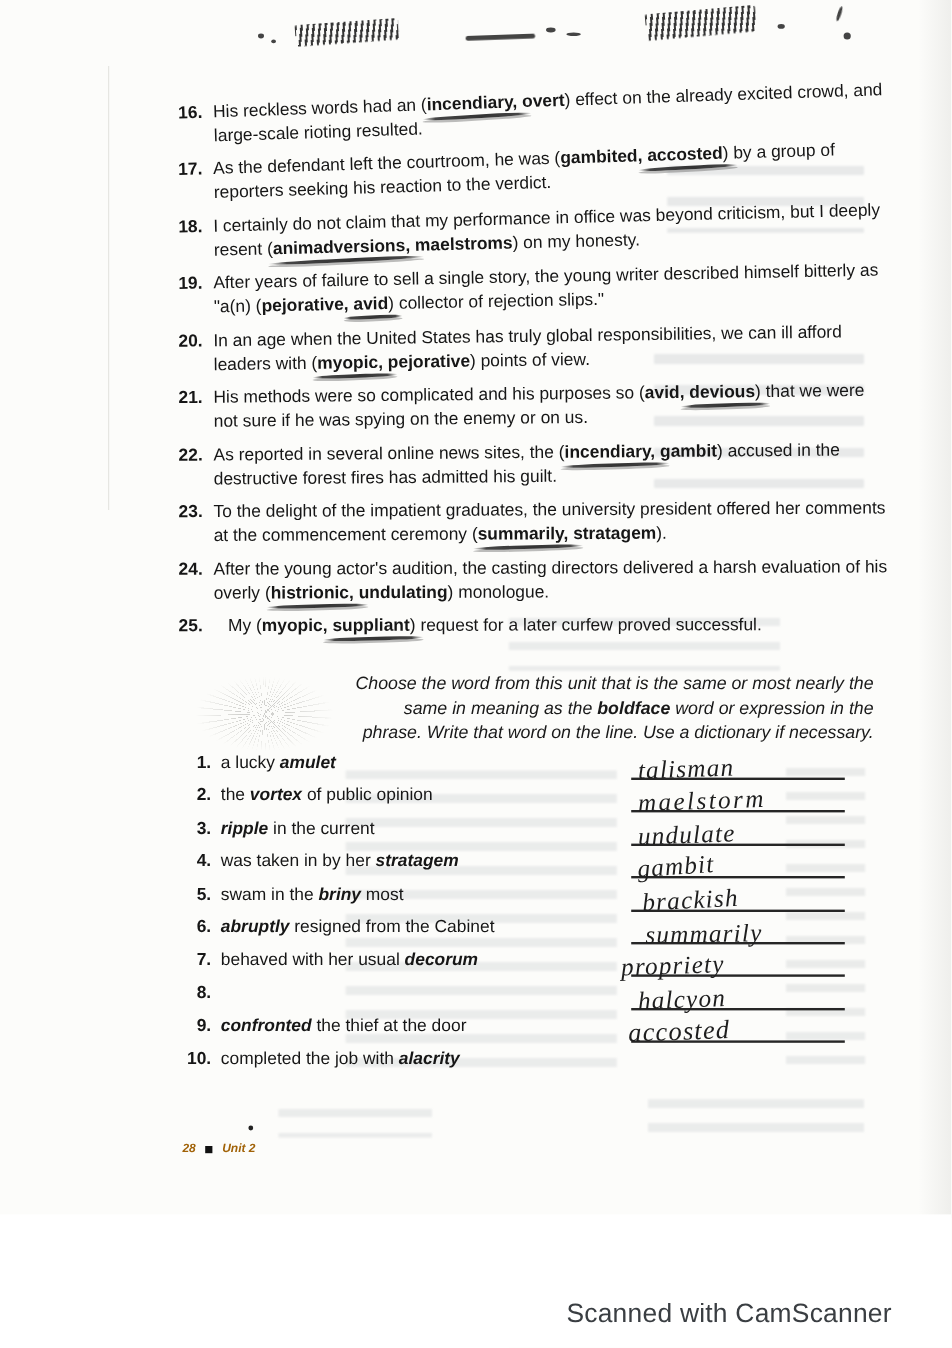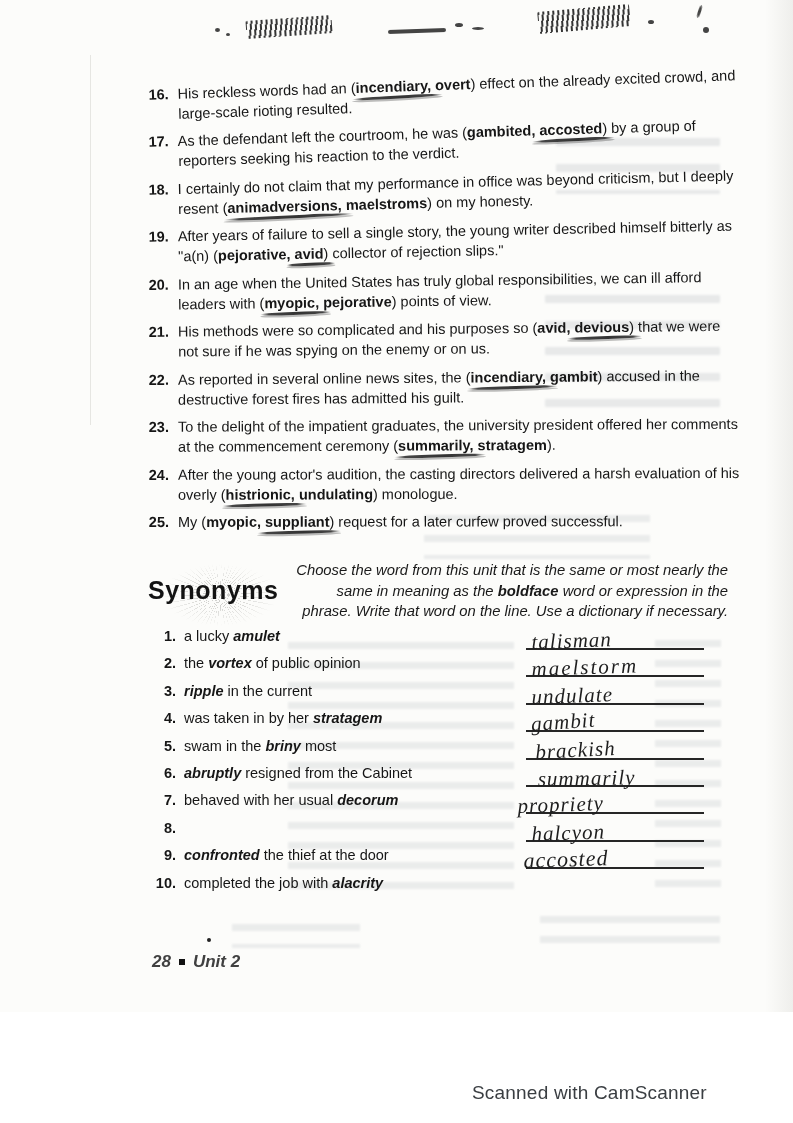--- a/index.html
+++ b/index.html
@@ -40,21 +40,21 @@
   .q .b{font-weight:bold;}
   .q:nth-child(1){transform:rotate(-1.9deg);}
   .q:nth-child(2){transform:rotate(-1.7deg);}
   .q:nth-child(3){transform:rotate(-1.4deg);}
   .q:nth-child(4){transform:rotate(-1.1deg);}
   .q:nth-child(5){transform:rotate(-0.8deg);}
   .q:nth-child(6){transform:rotate(-0.6deg);}
   .q:nth-child(7){transform:rotate(-0.45deg);}
   .q:nth-child(8){transform:rotate(-0.3deg);}
   .q:nth-child(9){transform:rotate(-0.2deg);}
-  .q:nth-child(10){transform:rotate(-0.1deg);}
+  .q:nth-child(10){transform:rotate(-0.1deg);gap:12px;}
 
   
   .u{position:relative;}
   .u::after{content:"";position:absolute;left:-4px;right:-12px;bottom:-4px;height:3px;
     background:linear-gradient(to right, rgba(70,70,70,0) 0, var(--pencil,#454545) 12%, #333 55%, var(--pencil,#454545) 88%, rgba(70,70,70,0) 100%);
     border-radius:60%/80%;transform:rotate(-1.4deg);
     box-shadow:0 2px 0 rgba(70,70,70,.35);}
 
   
   .syn-head{position:absolute;left:140px;top:552px;width:160px;height:86px;}
@@ -83,26 +83,26 @@
   .syn-row:nth-child(2) .hw{letter-spacing:2px;}
   .syn-row:nth-child(4) .hw{transform:rotate(-4deg);}
   .syn-row:nth-child(5) .hw{left:10px;transform:rotate(-3deg);}
   .syn-row:nth-child(6) .hw{left:12px;transform:rotate(-1deg);}
   .syn-row:nth-child(7) .hw{left:-8px;}
   .syn-row:nth-child(9) .hw{left:-2px;font-size:22px;}
   .syn-row:nth-child(10) .hw{left:18px;font-size:23px;transform:rotate(-1deg);}
 
   
   .footer{position:absolute;left:152px;top:952px;display:flex;align-items:center;
-    font-size:17px;font-style:italic;font-weight:bold;color:#404040;}
+    font-size:10px;font-style:italic;font-weight:bold;color:#a16207;}
   .footer .sq{display:inline-block;width:6px;height:6px;background:#111;margin:0 8px;}
   .footer-dot{position:absolute;left:207px;top:938px;width:4px;height:4px;
     border-radius:50%;background:#222;}
 
-  .watermark{position:absolute;left:472px;top:1082px;font-size:19px;
+  .watermark{position:absolute;left:472px;top:1082px;font-size:22px;
     letter-spacing:.2px;color:var(--watermark_text,#3a3e42);}
 </style>
 </head>
 <body>
 
 <div class="page">
 
   <div class="edge-shade"></div>
   <div class="page-edge-line"></div>
 
@@ -163,21 +163,20 @@
         <div class="qtext"><span>After the young actor's audition, the casting directors delivered a harsh evaluation of his overly (</span><span class="b u">histrionic,</span><span class="b "> undulating</span><span>) monologue.</span></div>
       </div>
       <div class="q">
         <span class="num">25.</span>
         <div class="qtext"><span>My (</span><span class="b ">myopic,</span><span class="b u"> suppliant</span><span>) request for a later curfew proved successful.</span></div>
       </div>
     </div>
 
   <div class="syn-head">
     <div class="burst"></div>
-    <div class="syn-title">Synonyms</div>
   </div>
   <div class="instructions"><span>Choose the word from this unit that is the same or most nearly the same in meaning as the </span><span class="b">boldface</span><span> word or expression in the phrase. Write that word on the line. Use a dictionary if necessary.</span></div>
 
   <div class="syn-list" id="synonyms-list">
       <div class="syn-row">
         <span class="num">1.</span>
         <span class="phrase"><span>a lucky </span><span class="b ">amulet</span></span>
         <span class="answer-line">
           <span class="hw">talisman</span>
         </span>

